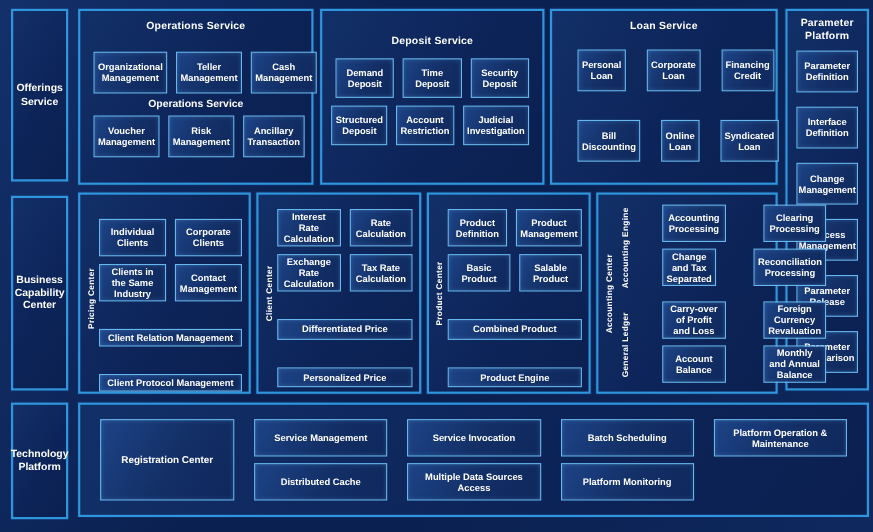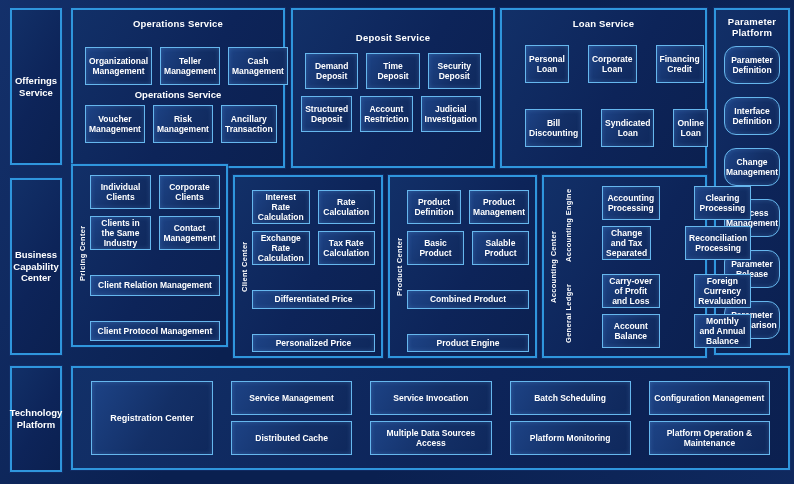--- a/index.html
+++ b/index.html
@@ -42,37 +42,37 @@
     font-size:7.5px;font-weight:bold;letter-spacing:.3px;flex:0 0 15px;
   }
   
   #offerings-sidebar{left:10px;top:8px;width:52px;height:157px;}
   #operations-panel{left:71px;top:8px;width:214px;height:160px;padding:6px 12px;}
   #deposit-panel{left:291px;top:8px;width:204px;height:160px;padding:20px 12px;}
   #loan-panel{left:500px;top:8px;width:207px;height:160px;padding:6px 12px;}
   #parameter-panel{left:714px;top:8px;width:76px;height:347px;padding:4px 8px;}
   
   #business-sidebar{left:10px;top:178px;width:52px;height:177px;}
-  #pricing-panel{left:71px;top:164px;width:157px;height:183px;flex-direction:row;display:flex;padding:0 6px 4px 2px;}
+  #pricing-panel{left:71px;top:175px;width:157px;height:183px;flex-direction:row;display:flex;padding:13px 6px 4px 2px;}
   #client-panel{left:233px;top:175px;width:150px;height:183px;flex-direction:row;display:flex;padding:4px 6px 4px 2px;}
   #product-panel{left:388px;top:175px;width:149px;height:183px;flex-direction:row;display:flex;padding:4px 6px 4px 2px;}
   #accounting-panel{left:542px;top:175px;width:165px;height:183px;display:flex;flex-direction:row;padding:4px 6px 4px 2px;}
   
   #technology-sidebar{left:10px;top:366px;width:52px;height:106px;}
   #technology-panel{left:71px;top:366px;width:719px;height:104px;display:flex;gap:18px;padding:13px 18px;}
 
   .ops-title{margin-bottom:18px;}
   .ops-subtitle{text-align:center;font-size:9.5px;font-weight:bold;margin:4px 0 5px;}
   .ops-box{height:38px;}
   .dep-rows{display:flex;flex-direction:column;gap:7px;margin-top:10px;align-items:flex-end;}
   .dep-box{height:36px;}
   .loan-rows{display:flex;flex-direction:column;gap:26px;margin-top:16px;}
   .loan-box{height:38px;margin-left:11px;}
   .param-items{display:flex;flex-direction:column;gap:13px;margin-top:8px;}
-  .param-box{height:38px;border-radius:12px;}
+  .param-box{height:38px;}
   .group-content{flex:1;display:flex;flex-direction:column;gap:7px;padding-top:9px;}
   .pair .box{height:34px;}
   .wide-box{height:24px;margin-top:18px;text-align:right;}
   .acc-groups{flex:1;display:flex;flex-direction:column;gap:10px;padding-top:5px;}
   .acc-group{display:flex;flex-direction:row;flex:1;}
   .acc-grid{flex:1;display:flex;flex-direction:column;gap:6px;}
   .acc-grid .box{height:34px;margin-left:26px;}
   .reg-box{flex:0 0 122px;font-size:9px;}
   .tech-col{flex:1;display:flex;flex-direction:column;justify-content:space-between;}
   .tech-box{height:34px;}
@@ -116,22 +116,22 @@
 <div class="panel col" id="loan-panel">
   <div class="panel-title">Loan Service</div>
   <div class="loan-rows">
     <div class="box-row">
       <div class="box loan-box">Personal Loan</div>
       <div class="box loan-box">Corporate Loan</div>
       <div class="box loan-box">Financing Credit</div>
     </div>
     <div class="box-row">
       <div class="box loan-box">Bill Discounting</div>
+      <div class="box loan-box">Online Loan</div>
       <div class="box loan-box">Syndicated Loan</div>
-      <div class="box loan-box">Online Loan</div>
     </div>
   </div>
 </div>
 
 <div class="panel col" id="parameter-panel">
   <div class="panel-title">Parameter Platform</div>
   <div class="param-items">
     <div class="box param-box">Parameter Definition</div>
     <div class="box param-box">Interface Definition</div>
     <div class="box param-box">Change Management</div>
@@ -233,16 +233,15 @@
   </div>
   <div class="tech-col">
     <div class="box tech-box">Service Invocation</div>
     <div class="box tech-box">Multiple Data Sources Access</div>
   </div>
   <div class="tech-col">
     <div class="box tech-box">Batch Scheduling</div>
     <div class="box tech-box">Platform Monitoring</div>
   </div>
   <div class="tech-col">
-    <div class="box tech-box">Configuration Management</div>
     <div class="box tech-box">Platform Operation &amp; Maintenance</div>
   </div>
 </div>
 
 </body></html>

